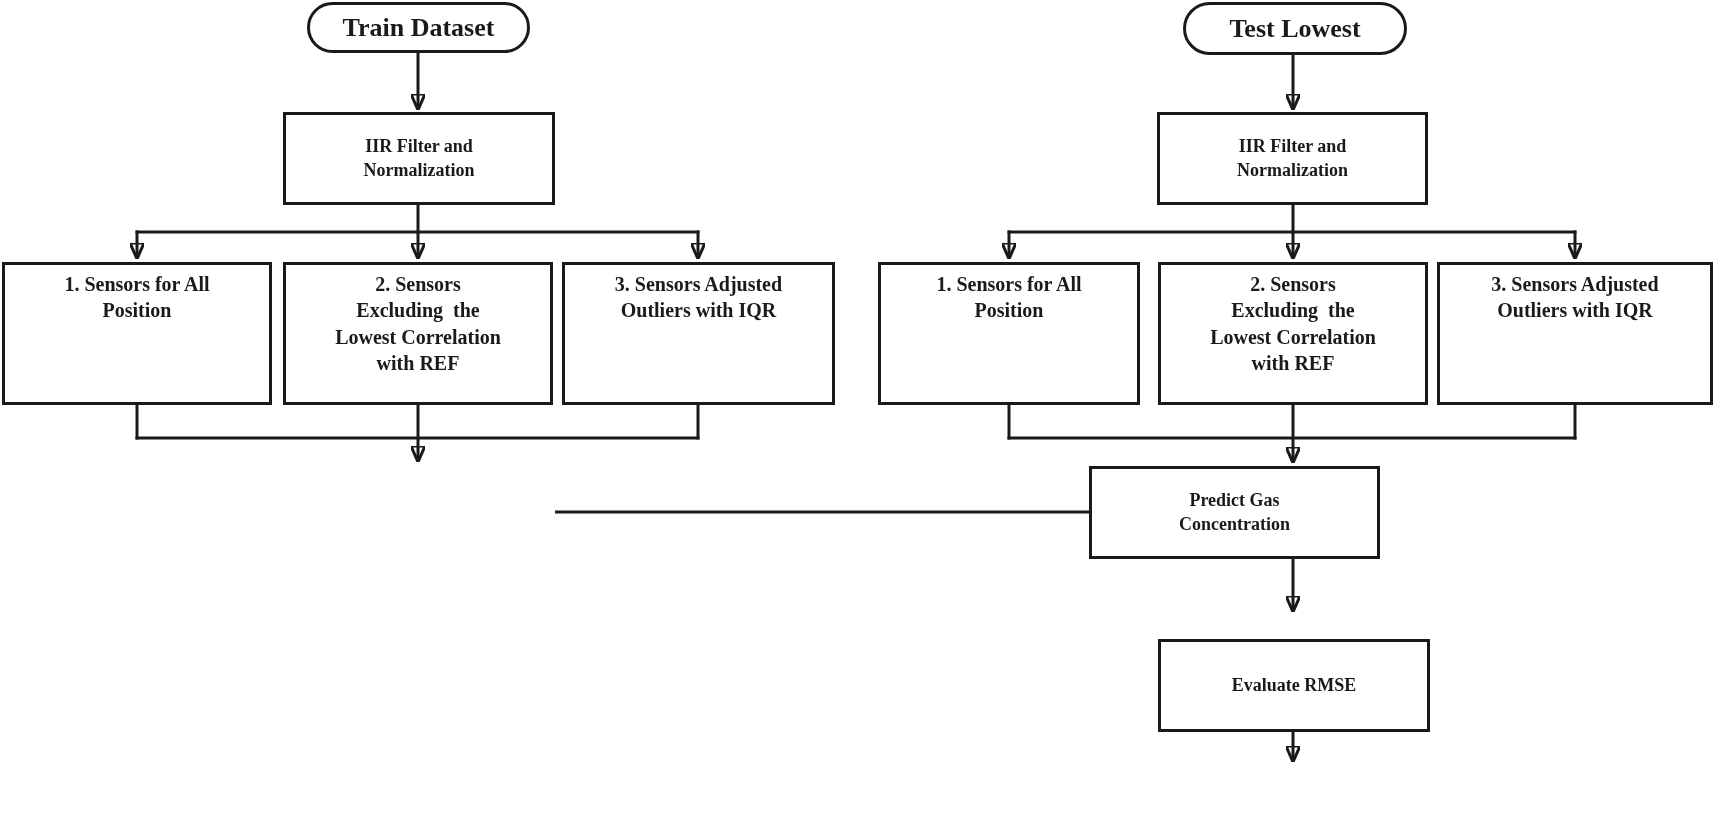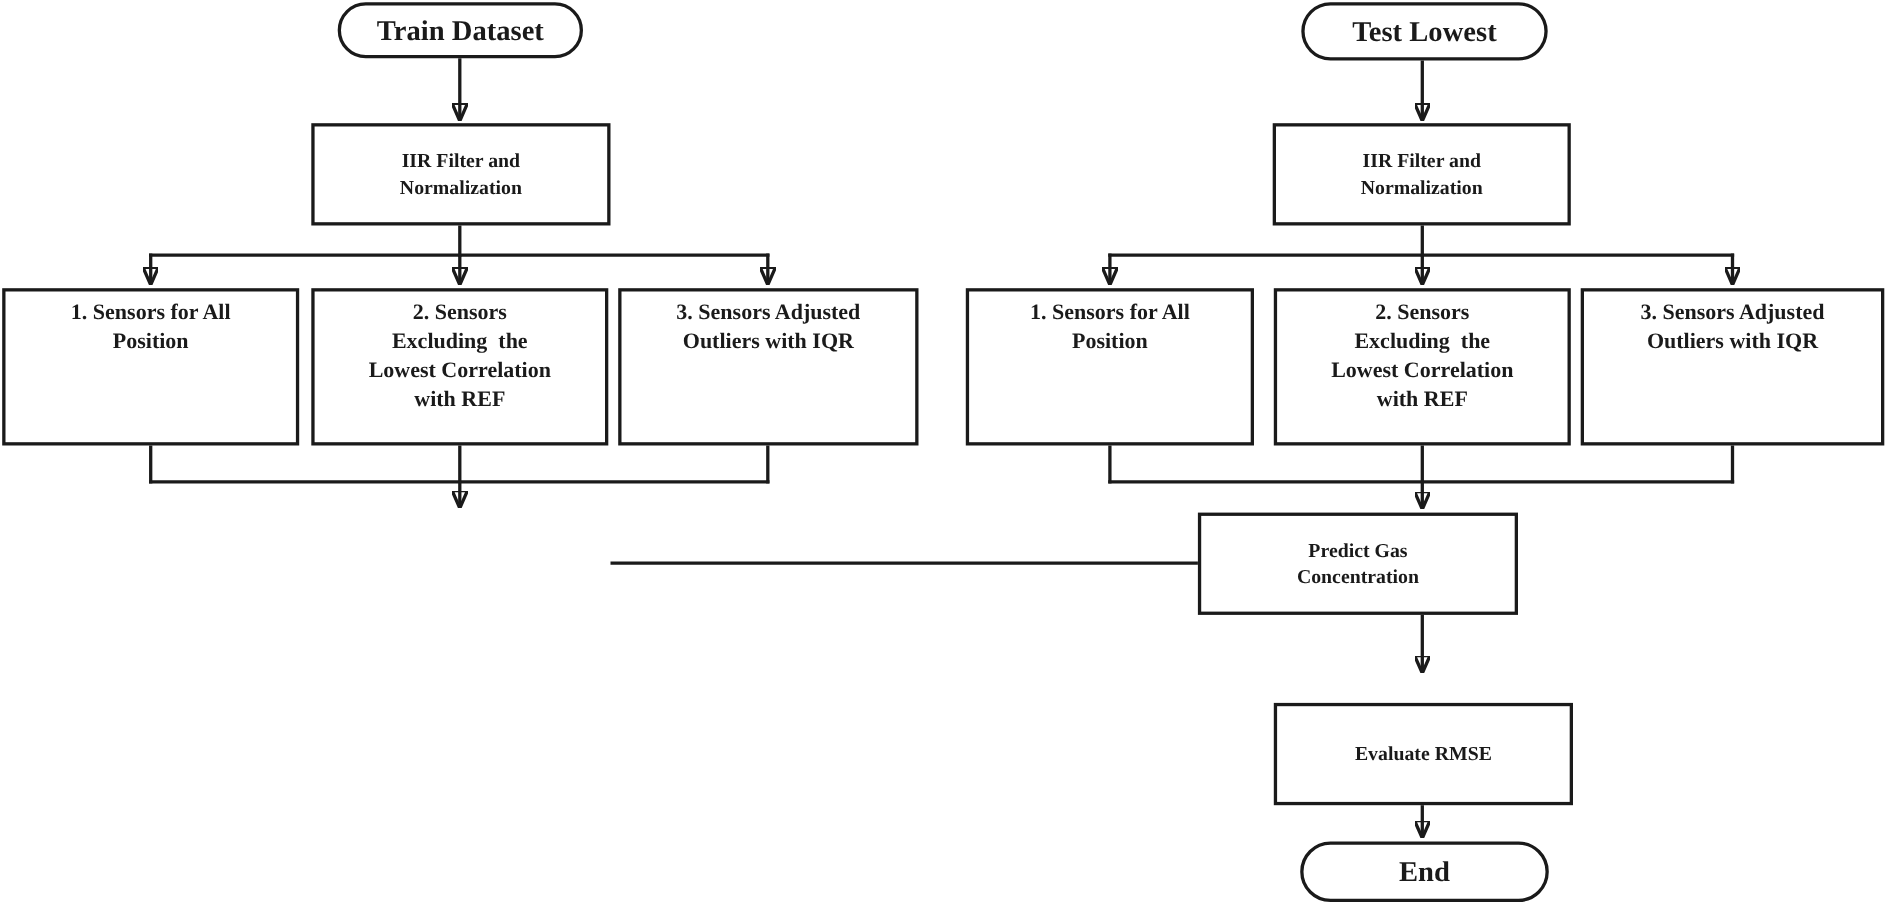--- a/index.html
+++ b/index.html
@@ -113,15 +113,14 @@
 with REF</div>
 
   <div class="node branch" style="left:1437px; top:262px; width:276px; height:143px;">3. Sensors Adjusted
 Outliers with IQR</div>
 
   <div class="node" style="left:1089px; top:466px; width:291px; height:93px;">Predict Gas
 Concentration</div>
 
   <div class="node" style="left:1158px; top:615px; width:272px; height:93px;margin-top:24px;">Evaluate RMSE</div>
 
-  <div class="node pill" style="left:1182px; top:765px; width:226px; height:55px;">End</div>
 
 </div>
 
 </body></html>

